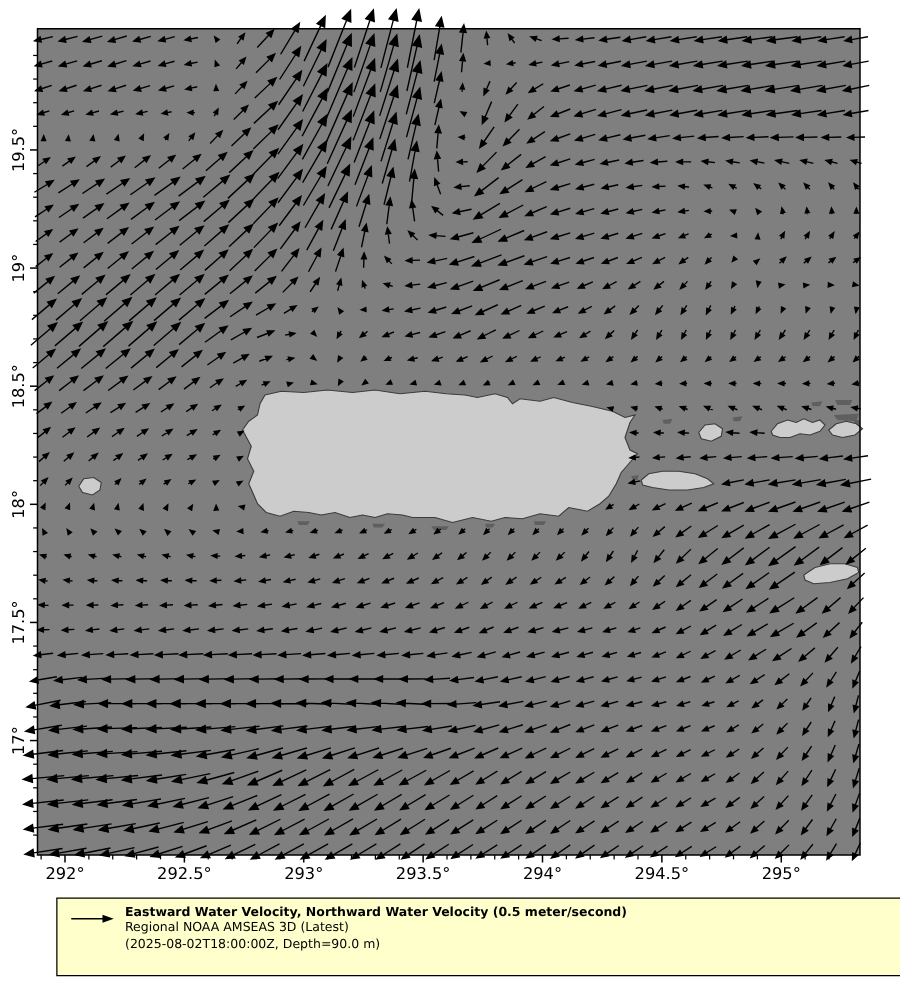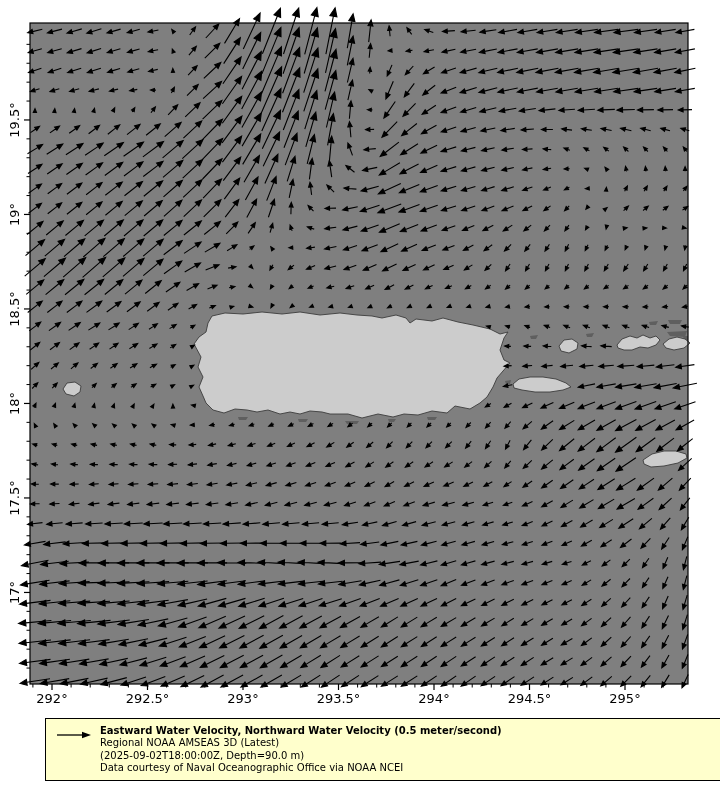--- a/index.html
+++ b/index.html
@@ -1195,17 +1195,16 @@
     </svg>
 
   <div class="legend" id="legend-box" style="background: rgb(255, 255, 204); border-color: rgb(0, 0, 0);">
     <svg class="legend-arrow" width="36" height="10">
       <line x1="1" y1="5" x2="27" y2="5" stroke="#000" stroke-width="1.3"></line>
       <polygon points="35,5 26,1.8 26,8.2" fill="#000"></polygon>
     </svg>
     <div class="legend-text">
       <div class="l1">Eastward Water Velocity, Northward Water Velocity (0.5 meter/second)</div>
       <div>Regional NOAA AMSEAS 3D (Latest)</div>
-      <div>(2025-09-02T18:00:00Z, Depth=90.0 m)</div>
-      <div>Data courtesy of Naval Oceanographic Office via NOAA NCEI</div>
+      <div>(2025-08-02T18:00:00Z, Depth=90.0 m)</div>
     </div>
   </div>
 </div>
 
 </body></html>

